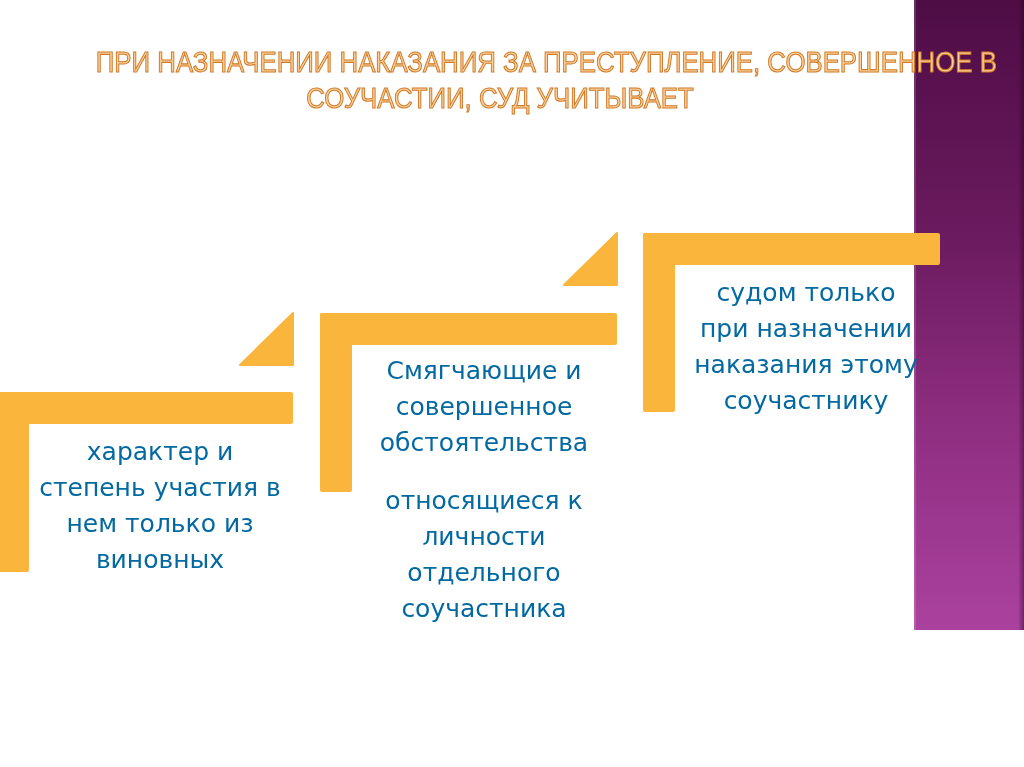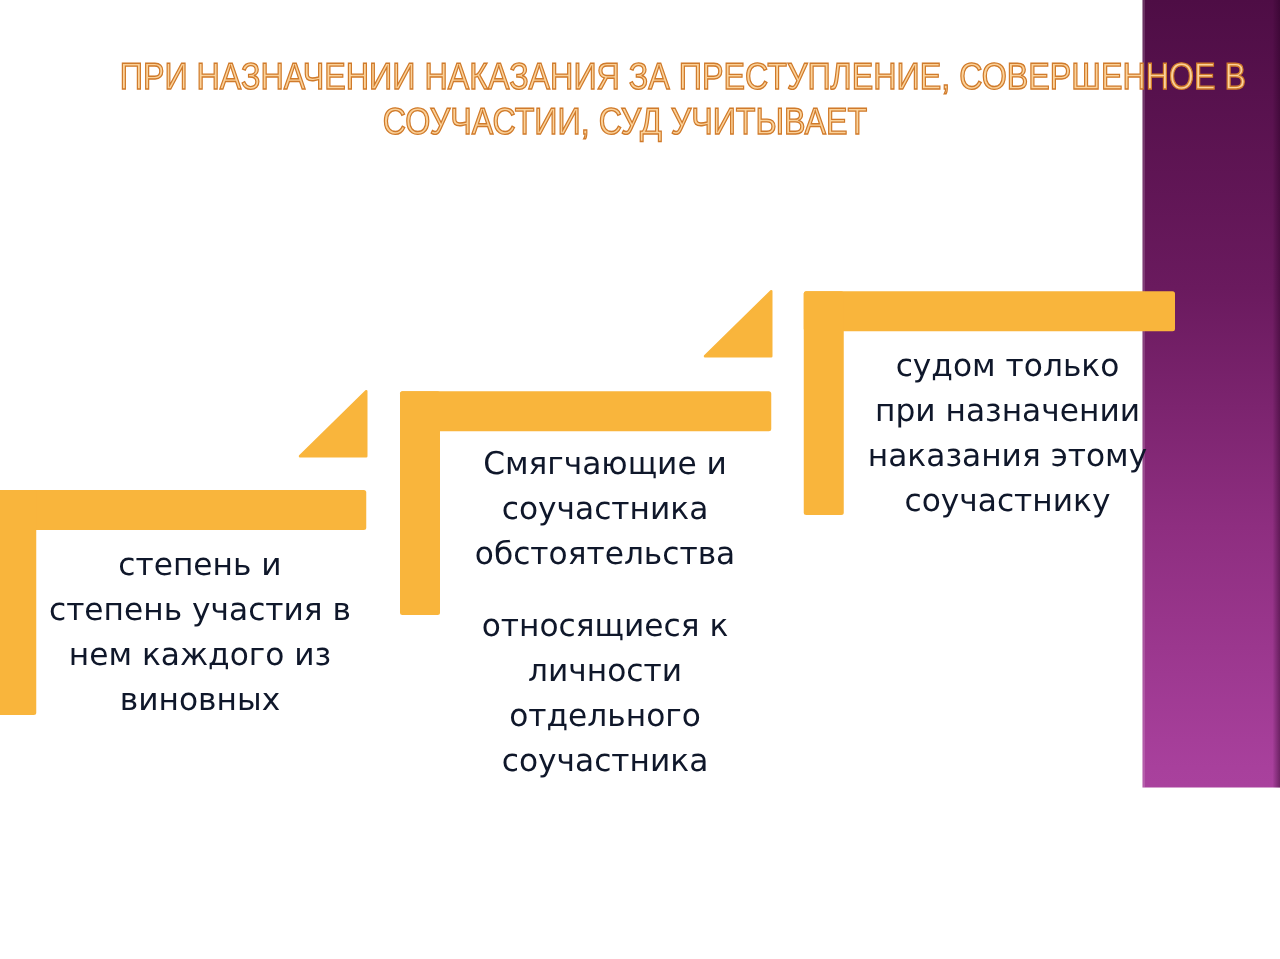--- a/index.html
+++ b/index.html
@@ -78,21 +78,21 @@
     border-radius: 2px;
   }
   .tri {
     position: absolute;
     width: 0;
     height: 0;
   }
   .box-text {
     position: absolute;
     font-family: "DejaVu Sans", sans-serif;
-    color: #0f172a;
+    color: #0369a1;
     font-size: 25px;
     line-height: 36px;
     text-align: center;
   }
   .para {
     display: block;
   }
   .para + .para {
     margin-top: 22px;
   }
@@ -120,32 +120,32 @@
     <span class="title-line">соучастии, суд учитывает</span>
   </div>
 
   <div>
     <div class="bar" style="left:-4px; top:392px; width:297px; height:32px;"></div>
     <div class="bar" style="left:-4px; top:392px; width:33px; height:180px;"></div>
     <svg class="tri" style="position:absolute; left:238px; top:312px; width:56px; height:54px; overflow:visible;" viewBox="0 0 56 54">
       <polygon points="2,53 55,1 55,53" fill="#f9b53c" stroke="#f9b53c" stroke-width="2" stroke-linejoin="round"></polygon>
     </svg>
     <div class="box-text" style="left:38px; top:434px; width:244px;">
-      <span class="para">степень и степень участия в нем каждого из виновных</span>
+      <span class="para">характер и степень участия в нем только из виновных</span>
     </div>
   </div>
 
   <div>
     <div class="bar" style="left:320px; top:313px; width:297px; height:32px;"></div>
     <div class="bar" style="left:320px; top:313px; width:32px; height:179px;"></div>
     <svg class="tri" style="position:absolute; left:562px; top:232px; width:56px; height:54px; overflow:visible;" viewBox="0 0 56 54">
       <polygon points="2,53 55,1 55,53" fill="#f9b53c" stroke="#f9b53c" stroke-width="2" stroke-linejoin="round"></polygon>
     </svg>
     <div class="box-text" style="left:358px; top:353px; width:252px;">
-      <span class="para">Смягчающие и соучастника обстоятельства</span>
+      <span class="para">Смягчающие и совершенное обстоятельства</span>
       <span class="para">относящиеся к личности отдельного соучастника</span>
     </div>
   </div>
 
   <div>
     <div class="bar" style="left:643px; top:233px; width:297px; height:32px;"></div>
     <div class="bar" style="left:643px; top:233px; width:32px; height:179px;"></div>
     <div class="box-text" style="left:690px; top:275px; width:232px;">
       <span class="para">судом только при назначении наказания этому соучастнику</span>
     </div>

